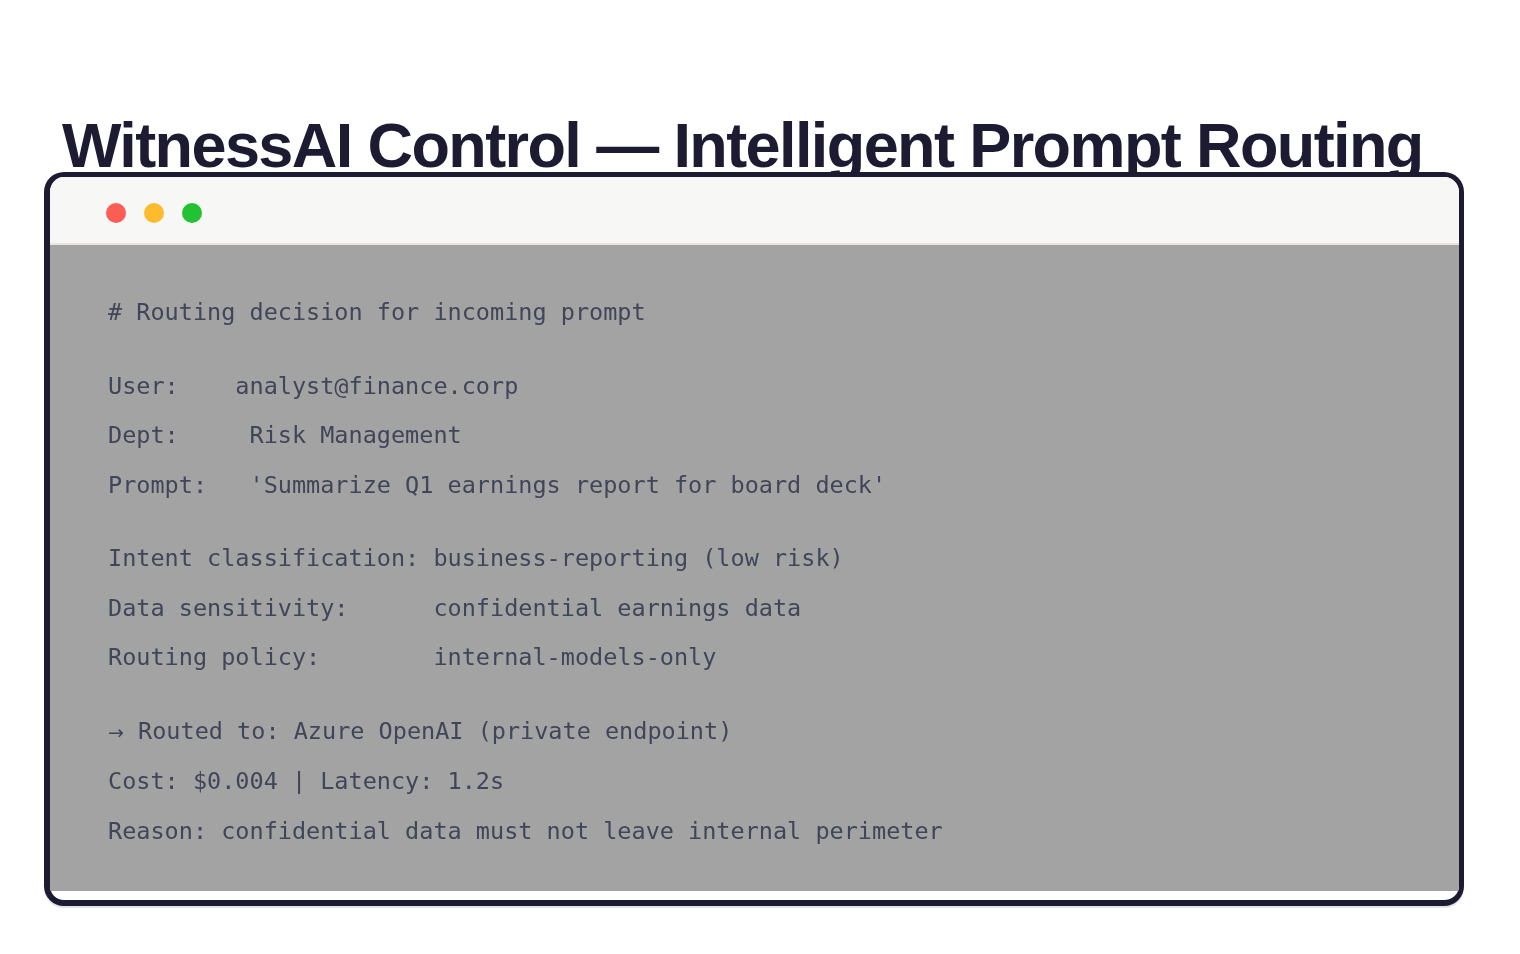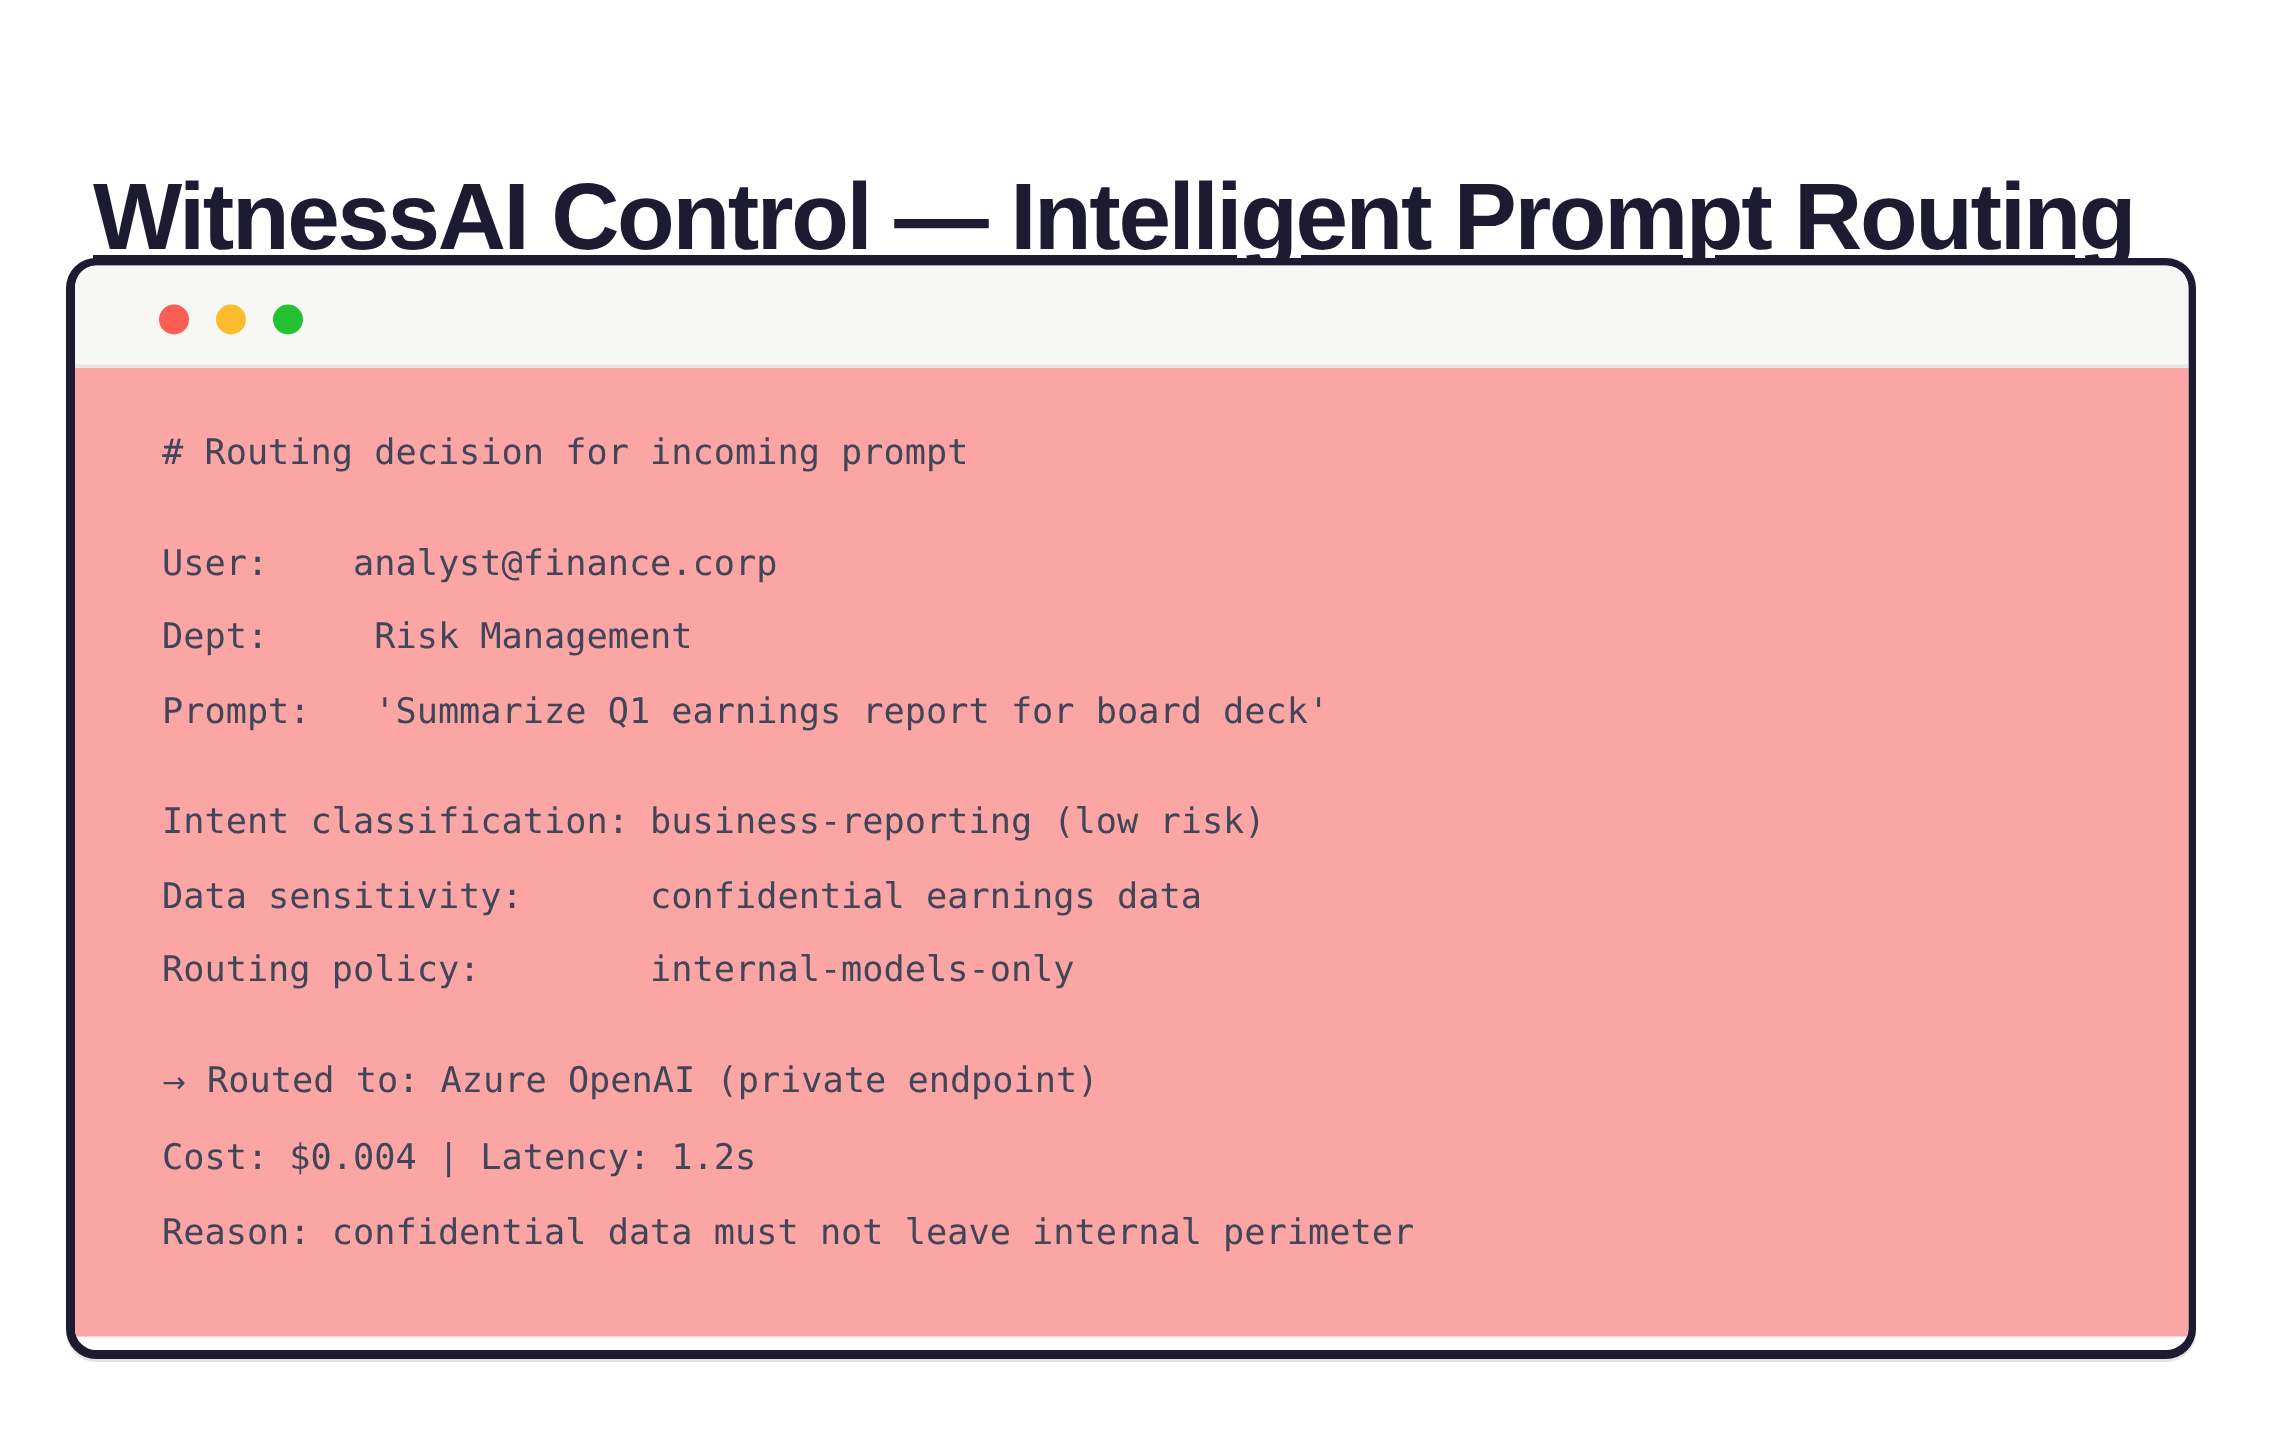--- a/index.html
+++ b/index.html
@@ -29,21 +29,20 @@
     left: 62px;
     top: 62px;
     width: 1420px;
     font-family: "Liberation Sans", sans-serif;
     font-size: 63px;
     font-weight: 700;
     letter-spacing: -1.6px;
     color: #1d1b31;
     line-height: 82px;
     white-space: nowrap;
-    text-decoration: underline;
   }
 
   
   #window {
     position: absolute;
     left: 44px;
     top: 172px;
     width: 1420px;
     height: 734px;
     box-sizing: border-box;
@@ -74,22 +73,22 @@
   }
   .dot {
     width: 20px;
     height: 20px;
     border-radius: 50%;
     display: block;
   }
 
   
   #code-area {
-    background: #fca5a5;
-    padding: 32px 0 0 58px;
+    background: #a3a3a3;
+    padding: 43px 0 0 58px;
     height: 646px;
     box-sizing: border-box;
   }
 
   #code-block {
     margin: 0;
     font-family: "DejaVu Sans Mono", "Liberation Mono", monospace;
     font-size: 23.5px;
     line-height: 49.5px;
     color: #414558;

